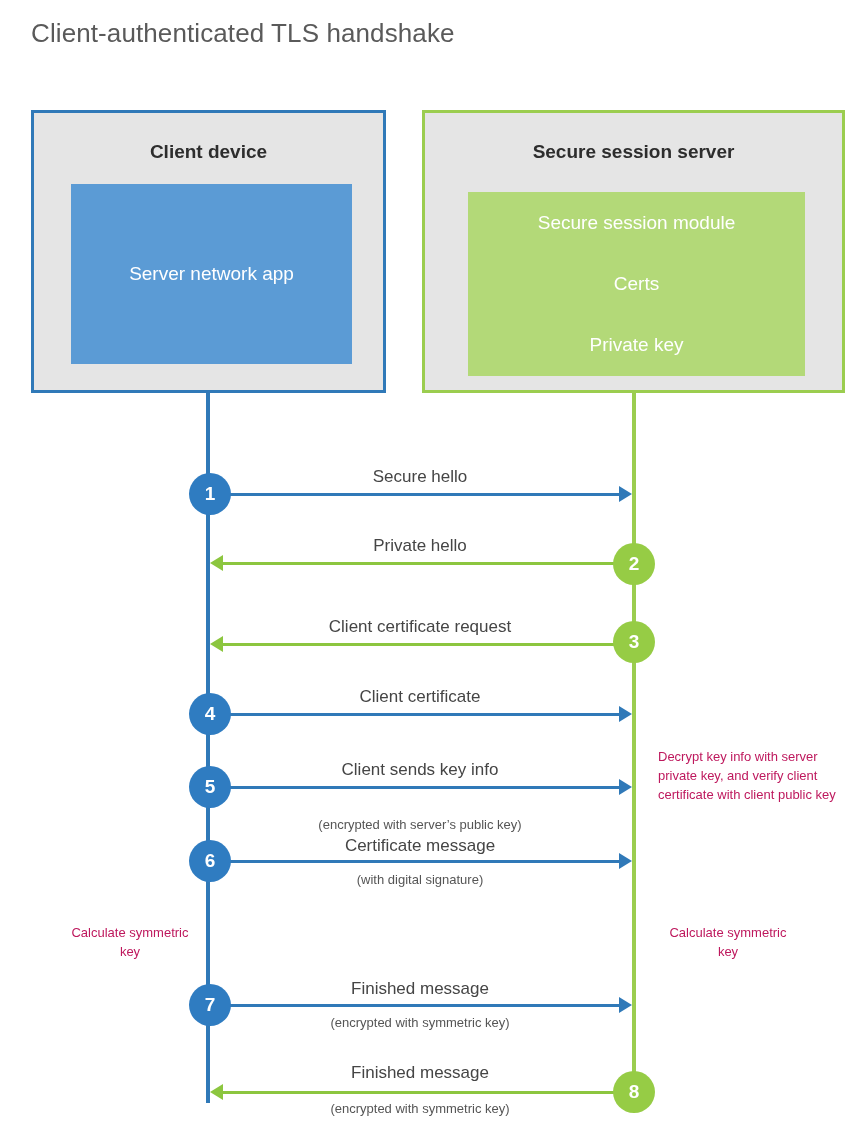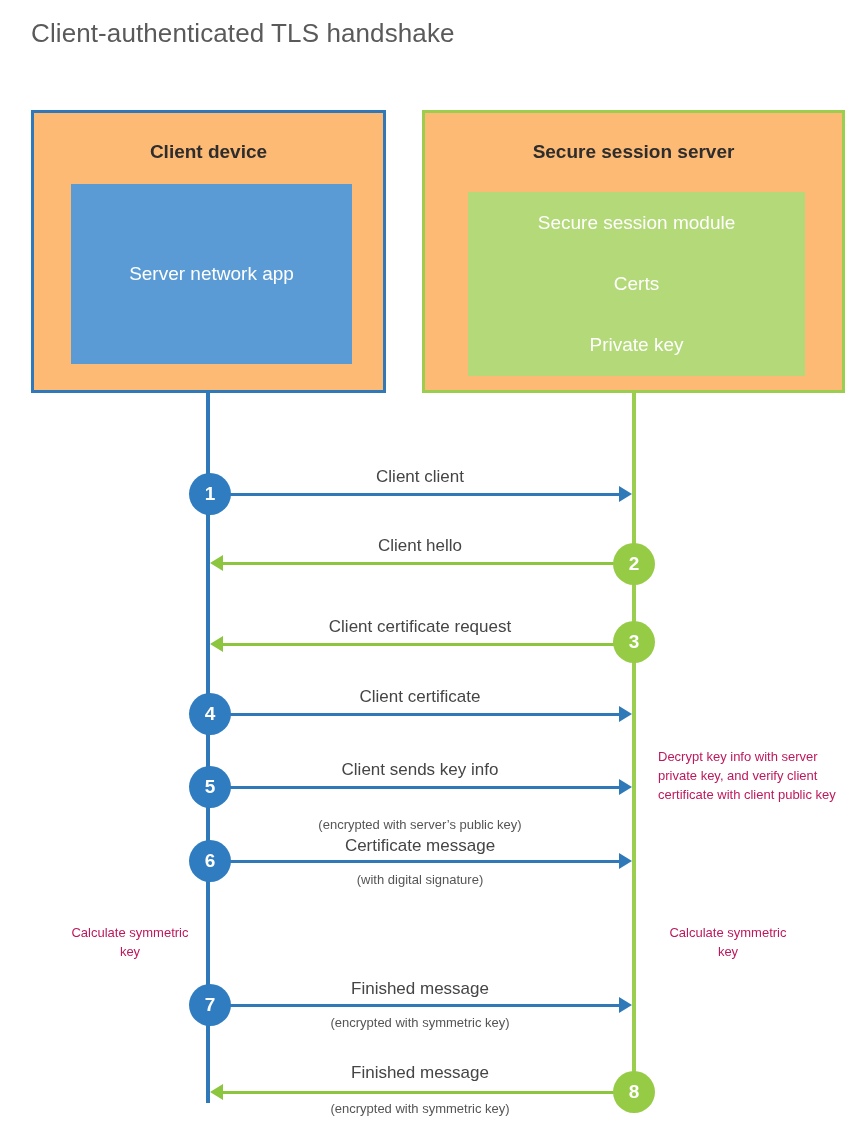--- a/index.html
+++ b/index.html
@@ -27,21 +27,21 @@
     font-size: 26px;
     font-weight: 400;
     color: #5a5a5a;
     letter-spacing: 0.1px;
     white-space: nowrap;
   }
 
   
   .party-box {
     position: absolute;
-    background: #fdba74;
+    background: #e5e5e5;
     box-sizing: border-box;
   }
   #client-box {
     left: 31px;
     top: 110px;
     width: 355px;
     height: 283px;
     border: 3px solid #3079b8;
   }
   #server-box {
@@ -188,26 +188,26 @@
   <div class="party-box" id="server-box">
     <div class="party-title">Secure session server</div>
     <div class="inner-block server-chip" id="chip-module">Secure session module</div>
     <div class="inner-block server-chip" id="chip-certs">Certs</div>
     <div class="inner-block server-chip" id="chip-key">Private key</div>
   </div>
 
   <div class="lifeline" id="client-lifeline"></div>
   <div class="lifeline" id="server-lifeline"></div>
 
-  <div class="msg-label" style="left:208px; top:467px; width:424px;">Client client</div>
+  <div class="msg-label" style="left:208px; top:467px; width:424px;">Secure hello</div>
   <div class="msg-line blue" style="left:210px; top:493px; width:409px;"></div>
   <div class="arrow-head right blue" style="left:619px; top:486px;"></div>
   <div class="step-circle blue" style="left:189px; top:473px;">1</div>
 
-  <div class="msg-label" style="left:208px; top:536px; width:424px;">Client hello</div>
+  <div class="msg-label" style="left:208px; top:536px; width:424px;">Private hello</div>
   <div class="msg-line green" style="left:223px; top:562px; width:409px;"></div>
   <div class="arrow-head left green" style="left:210px; top:555px;"></div>
   <div class="step-circle green" style="left:613px; top:543px;">2</div>
 
   <div class="msg-label" style="left:208px; top:617px; width:424px;">Client certificate request</div>
   <div class="msg-line green" style="left:223px; top:643px; width:409px;"></div>
   <div class="arrow-head left green" style="left:210px; top:636px;"></div>
   <div class="step-circle green" style="left:613px; top:621px;">3</div>
 
   <div class="msg-label" style="left:208px; top:687px; width:424px;">Client certificate</div>

